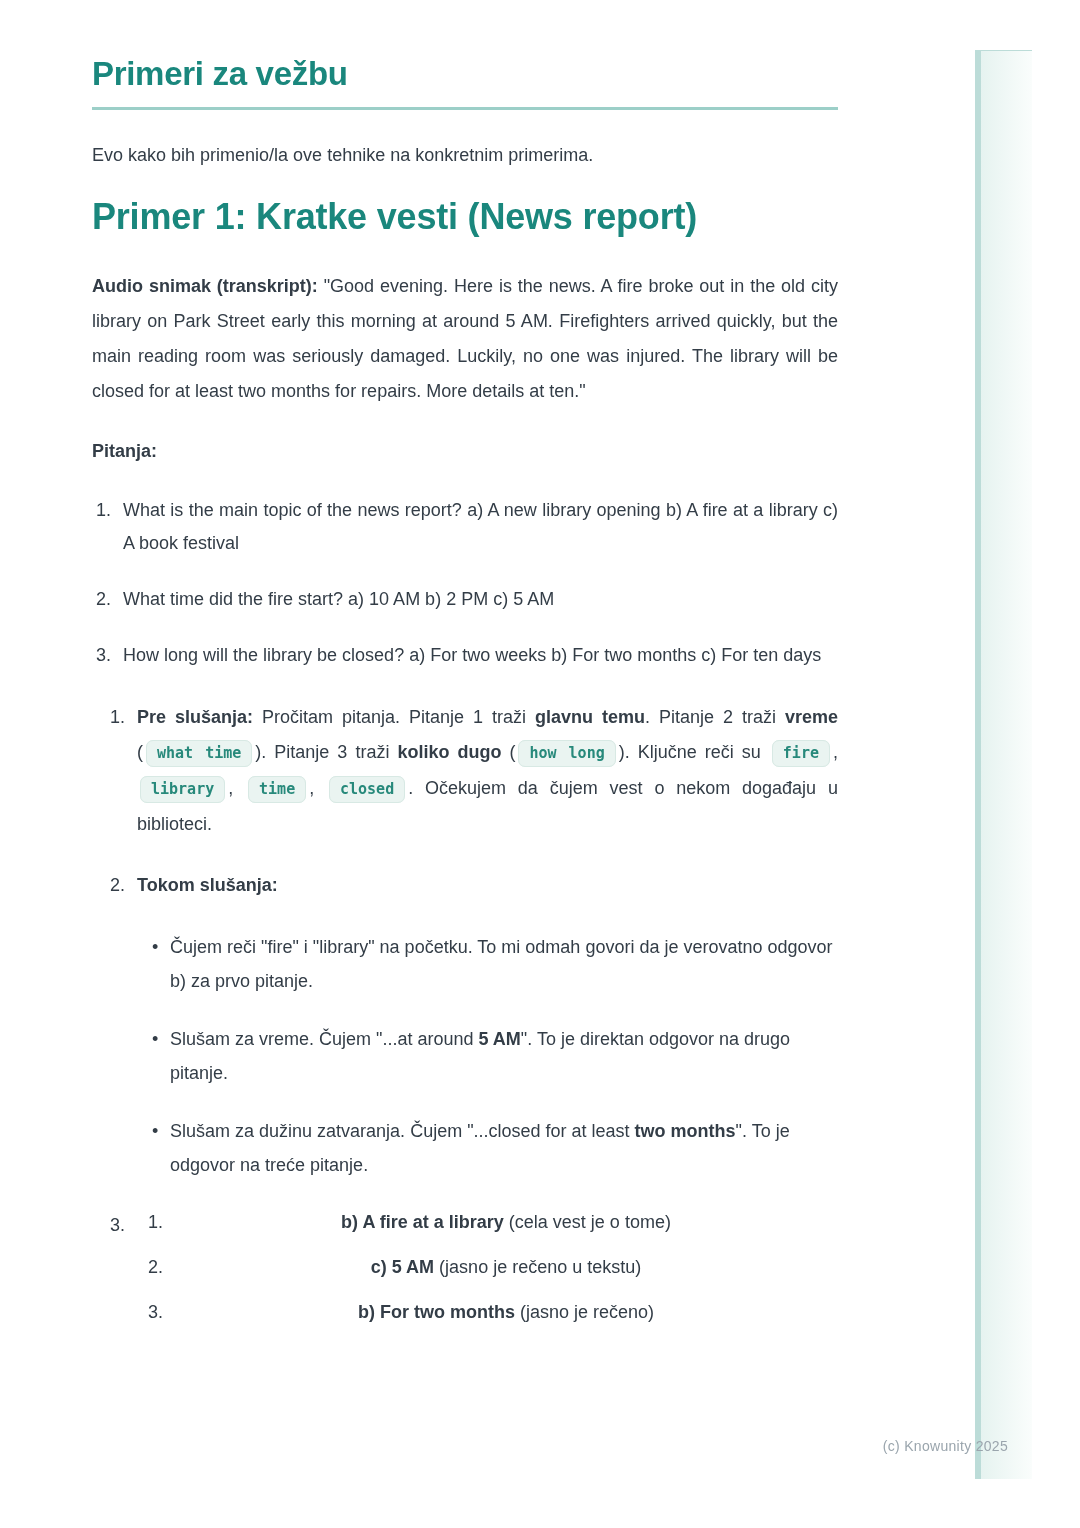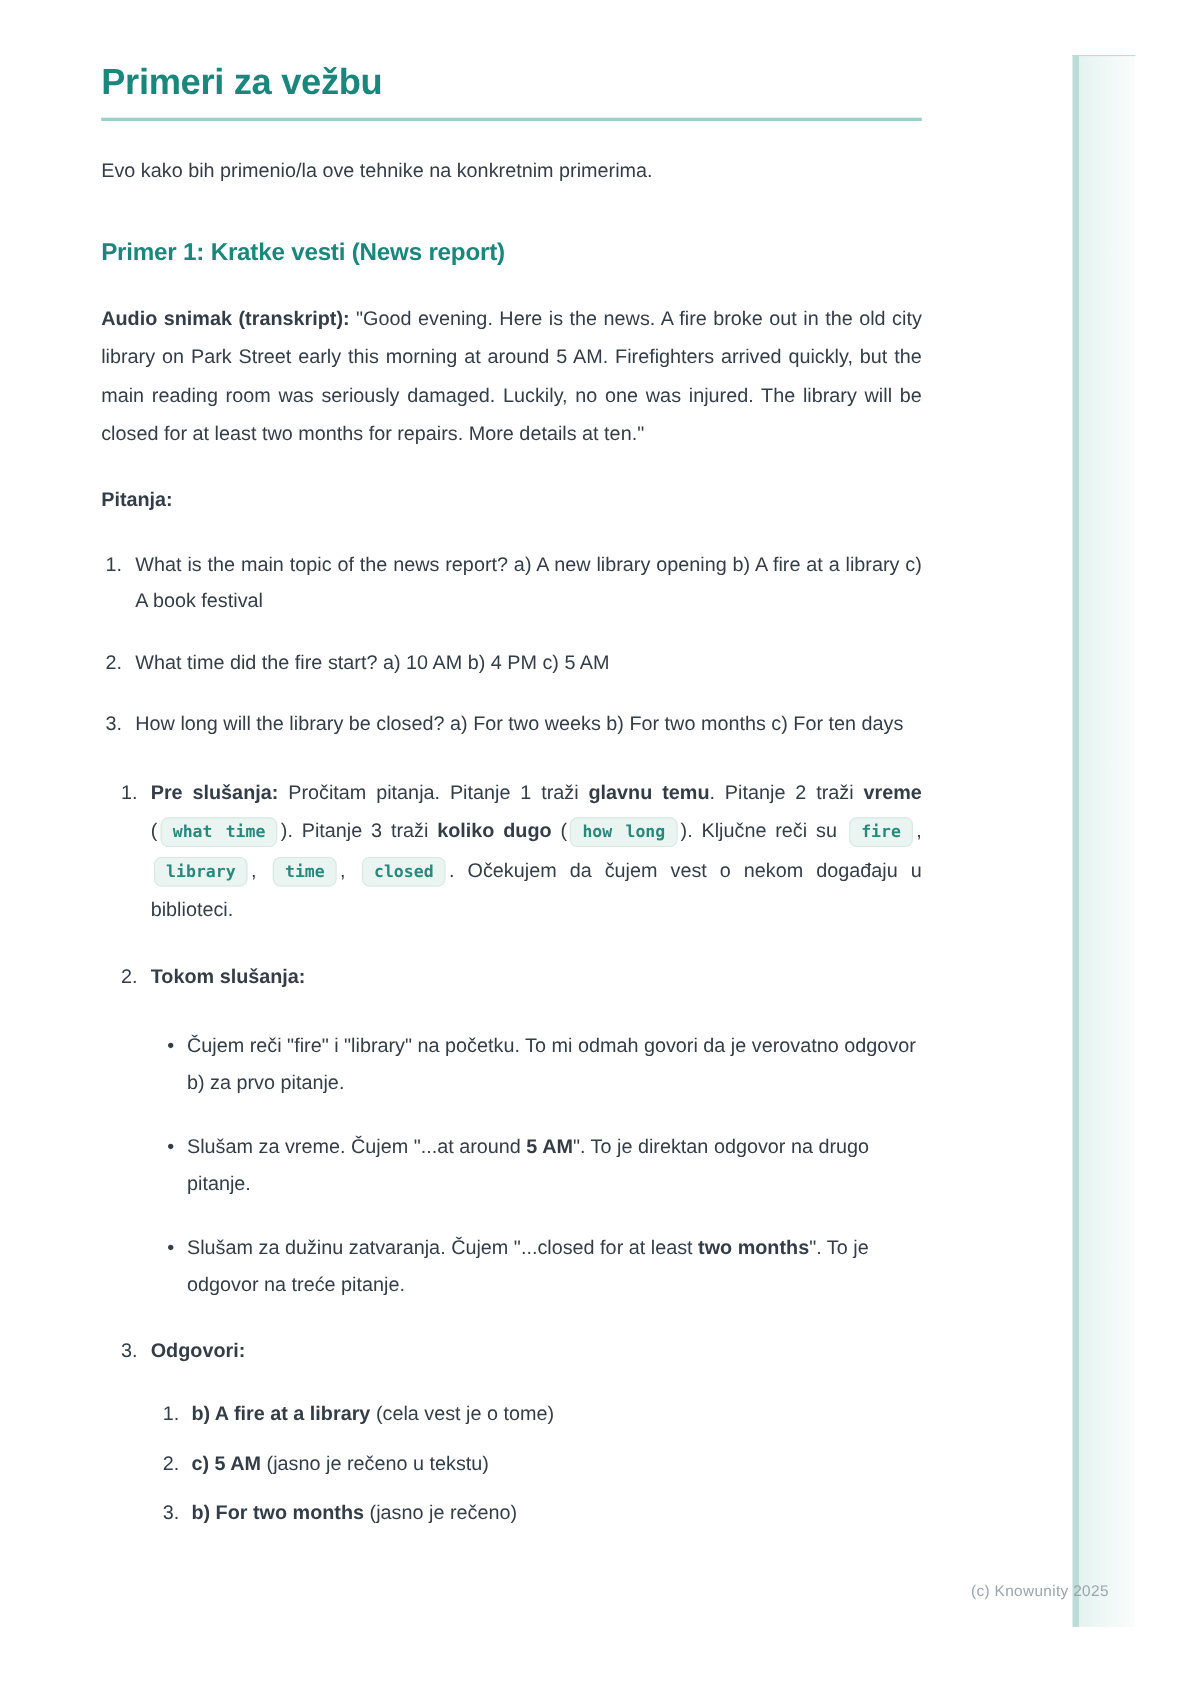--- a/index.html
+++ b/index.html
@@ -28,22 +28,22 @@
     letter-spacing: -0.3px;
     color: var(--accent, #1a877d);
   }
   .rule {
     border: none;
     border-top: 3px solid var(--rule, #9ccfc8);
     margin: 13px 0 0 0;
   }
   .intro { margin: 30px 0 0 0; line-height: 30px; }
   h2 {
-    margin: 45px 0 0 0;
-    font-size: 22px;
+    margin: 24px 0 0 0;
+    font-size: 36px;
     line-height: 1.25;
     font-weight: 700;
     letter-spacing: -0.2px;
     color: var(--accent, #1a877d);
   }
   .para { margin: 30px 0 0 0; line-height: 35px; }
   .justify { text-align: justify; }
   .label { margin: 27px 0 0 0; font-weight: 700; line-height: 30px; }
   .b { font-weight: 700; }
 
@@ -68,21 +68,21 @@
   .bullets > li:last-child { margin-bottom: 0; }
   .bullets > li::before {
     content: "\2022";
     position: absolute;
     left: -18px;
     top: 0;
   }
 
   
   .alist { margin-top: 25px; padding-left: 37px; }
-  .alist > li { margin: 0 0 17px 0; line-height: 28px; }
+  .alist > li { margin: 0 0 17px 0; line-height: 28px; text-align: center; }
   .alist > li:last-child { margin-bottom: 0; }
   .alist > li::before { left: -26px; }
 
   
   .chip {
     font-family: "DejaVu Sans Mono", "Liberation Mono", monospace;
     font-size: 15px;
     font-weight: 700;
     color: var(--chip_text, #27897b);
     background: var(--chip_bg, #eaf4f1);
@@ -127,41 +127,40 @@
     <p class="intro">Evo kako bih primenio/la ove tehnike na konkretnim primerima.</p>
 
     <h2>Primer 1: Kratke vesti (News report)</h2>
 
     <p class="para justify"><span class="b">Audio snimak (transkript):</span><span> "Good evening. Here is the news. A fire broke out in the old city library on Park Street early this morning at around 5 AM. Firefighters arrived quickly, but the main reading room was seriously damaged. Luckily, no one was injured. The library will be closed for at least two months for repairs. More details at ten."</span></p>
 
     <p class="label">Pitanja:</p>
 
     <ol class="olist qlist">
       <li class="justify">What is the main topic of the news report? a) A new library opening b) A fire at a library c) A book festival</li>
-      <li class="justify">What time did the fire start? a) 10 AM b) 4 PM c) 5 AM</li>
+      <li class="justify">What time did the fire start? a) 10 AM b) 2 PM c) 5 AM</li>
       <li class="justify">How long will the library be closed? a) For two weeks b) For two months c) For ten days</li>
     </ol>
 
 
     <ol class="olist plist">
       <li>
         <p class="para step justify"><span class="b">Pre slušanja:</span><span> Pročitam pitanja. Pitanje 1 traži </span><span class="b">glavnu temu</span><span>. Pitanje 2 traži </span><span class="b">vreme</span><span> (</span><span class="chip">what time</span><span>). Pitanje 3 traži </span><span class="b">koliko dugo</span><span> (</span><span class="chip">how long</span><span>). Ključne reči su </span><span class="chip">fire</span><span>, </span><span class="chip">library</span><span>, </span><span class="chip">time</span><span>, </span><span class="chip">closed</span><span>. Očekujem da čujem vest o nekom događaju u biblioteci.</span></p>
       </li>
 
       <li>
         <p class="para step"><span class="b">Tokom slušanja:</span></p>
         <ul class="bullets">
           <li><span>Čujem reči "fire" i "library" na početku. To mi odmah govori da je verovatno odgovor b) za prvo pitanje.</span></li>
           <li><span>Slušam za vreme. Čujem "...at around </span><span class="b">5 AM</span><span>". To je direktan odgovor na drugo pitanje.</span></li>
           <li><span>Slušam za dužinu zatvaranja. Čujem "...closed for at least </span><span class="b">two months</span><span>". To je odgovor na treće pitanje.</span></li>
         </ul>
       </li>
 
       <li>
-        <p class="para step"><span class="b">Odgovori:</span></p>
         <ol class="olist alist">
           <li><span class="b">b) A fire at a library</span><span> (cela vest je o tome)</span></li>
           <li><span class="b">c) 5 AM</span><span> (jasno je rečeno u tekstu)</span></li>
           <li><span class="b">b) For two months</span><span> (jasno je rečeno)</span></li>
         </ol>
       </li>
     </ol>
 
   </main>
 

